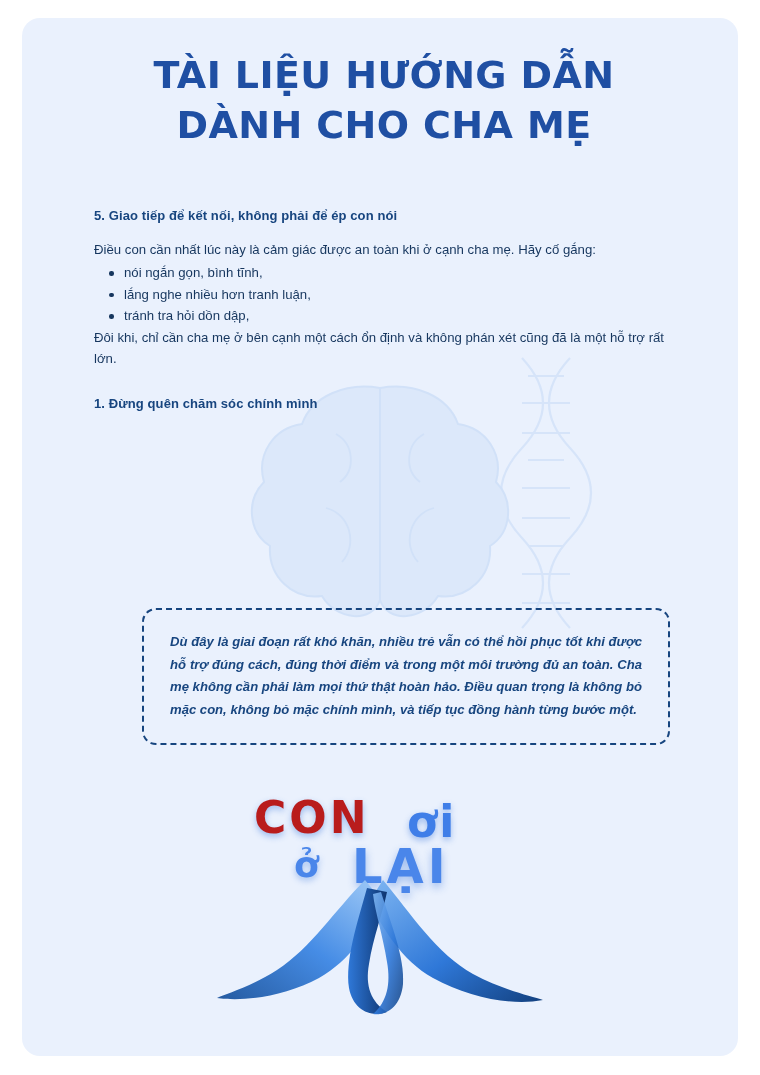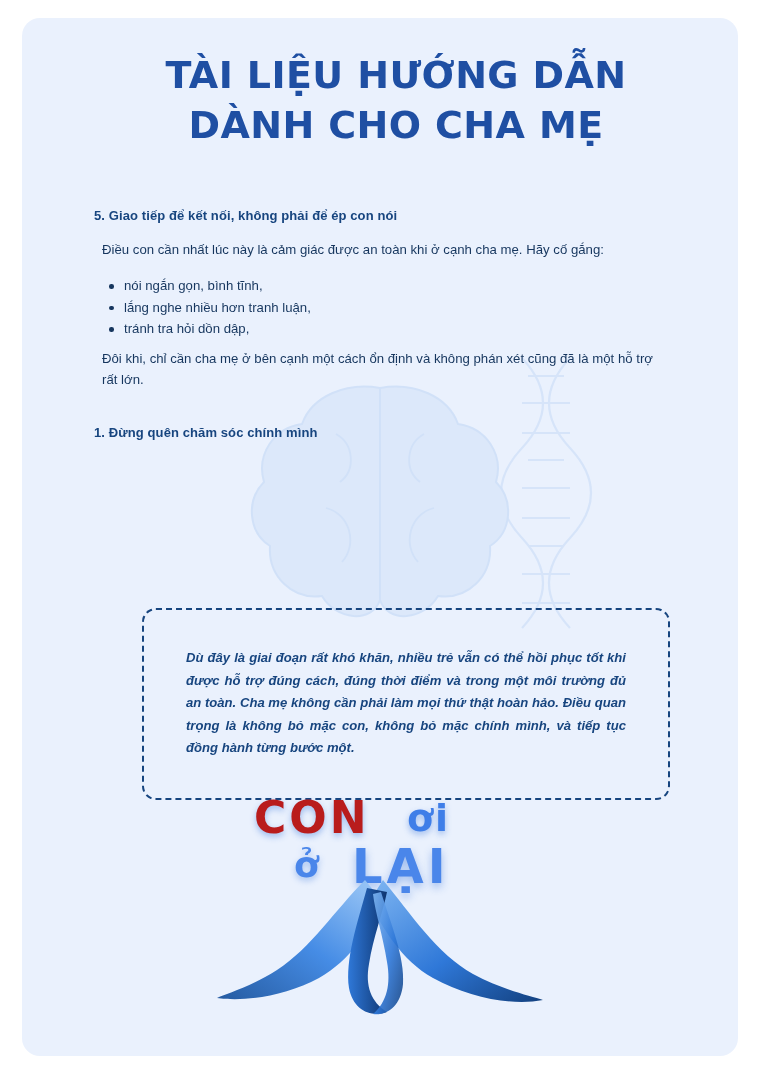--- a/index.html
+++ b/index.html
@@ -32,21 +32,21 @@
     transform: translateX(-50%);
     width: 460px;
     height: 330px;
     opacity: 0.5;
     pointer-events: none;
   }
 
   
   .header {
     position: absolute;
-    left: 16px;
+    left: 4px;
     top: 32px;
     width: 100%;
     text-align: center;
   }
   .header .line {
     display: block;
     color: #1f4fa3;
     font-weight: bold;
     font-size: 38px;
     letter-spacing: 0.4px;
@@ -66,24 +66,24 @@
     font-weight: bold;
     font-size: 13px;
     color: #17457f;
     margin: 0 0 16px 0;
     letter-spacing: 0.1px;
   }
   .para {
     font-size: 13.2px;
     line-height: 1.62;
     color: #16365e;
-    margin: 8px;
+    margin: 0;
   }
   ul.bullets {
-    margin: 15px 0 0 0;
+    margin: 2px 0 0 0;
     padding-left: 30px;
     list-style: none;
   }
   ul.bullets li {
     font-size: 13.2px;
     line-height: 1.63;
     color: #16365e;
     position: relative;
     padding-left: 0;
   }
@@ -104,21 +104,21 @@
     position: absolute;
     left: 120px;
     top: 590px;
     width: 528px;
     box-sizing: border-box;
     border: 2px dashed #17457f;
     border-radius: 14px;
     padding: 21px 26px 22px 26px;
   }
   .callout p {
-    margin: 16px;
+    margin: 0;
     font-style: italic;
     font-weight: bold;
     font-size: 13.1px;
     line-height: 1.72;
     color: #17457f;
     text-align: justify;
   }
 
   
   .logo {
@@ -138,21 +138,21 @@
     letter-spacing: 3px;
     color: #b91c1c;
     text-shadow: 0 3px 6px rgba(60,120,220,0.45);
   }
   .logo-oi {
     position: absolute;
     left: 385px;
     top: 14px;
     font-family: "DejaVu Sans", sans-serif;
     font-weight: bold;
-    font-size: 38px;
+    font-size: 44px;
     letter-spacing: 2px;
     color: #3f7ee8;
     text-shadow: 0 3px 6px rgba(60,120,220,0.45);
   }
   .logo-o2 {
     position: absolute;
     left: 272px;
     top: 62px;
     font-family: "DejaVu Sans", sans-serif;
     font-weight: bold;

